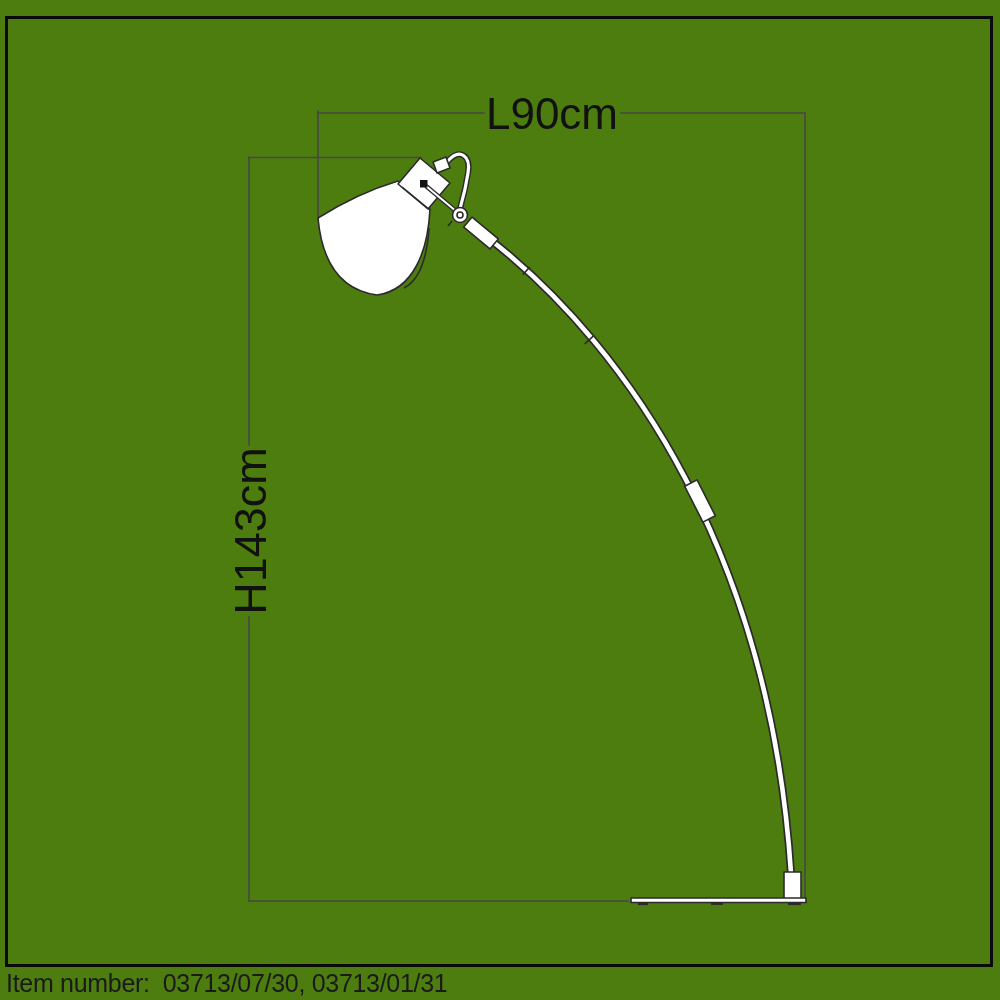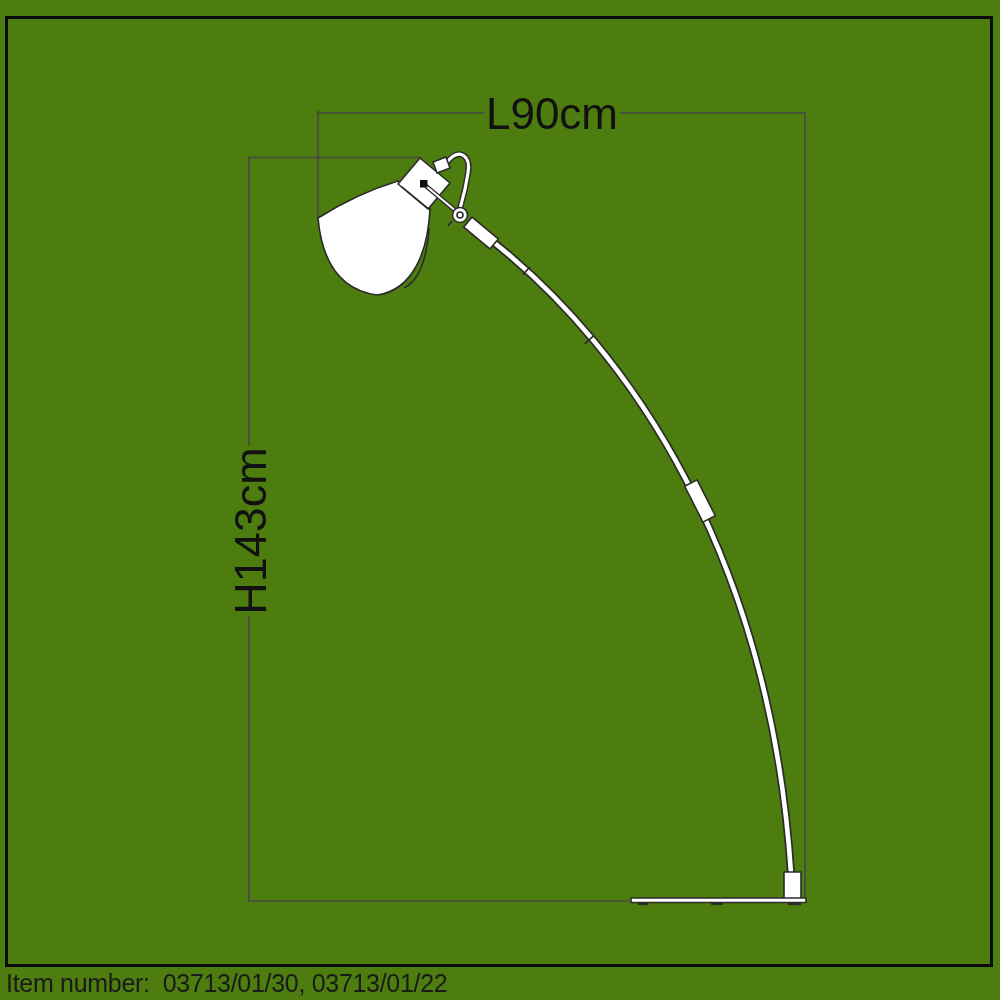--- a/index.html
+++ b/index.html
@@ -82,16 +82,16 @@
       <circle fill="#ffffff" cx="460" cy="215" r="7.5"></circle>
       <circle cx="460" cy="215" r="3"></circle>
       <line x1="452" y1="221" x2="448" y2="226"></line>
 
       <polygon fill="#ffffff" points="463.7,227.1 472.1,217.1 498.3,238.9 489.9,248.9"></polygon>
     </g>
   </svg>
 
   <div id="footer">
     <span>Item number:</span>
-    <span class="val">03713/01/30, 03713/01/22</span>
+    <span class="val">03713/07/30, 03713/01/31</span>
   </div>
 
 </div>
 
 </body></html>

